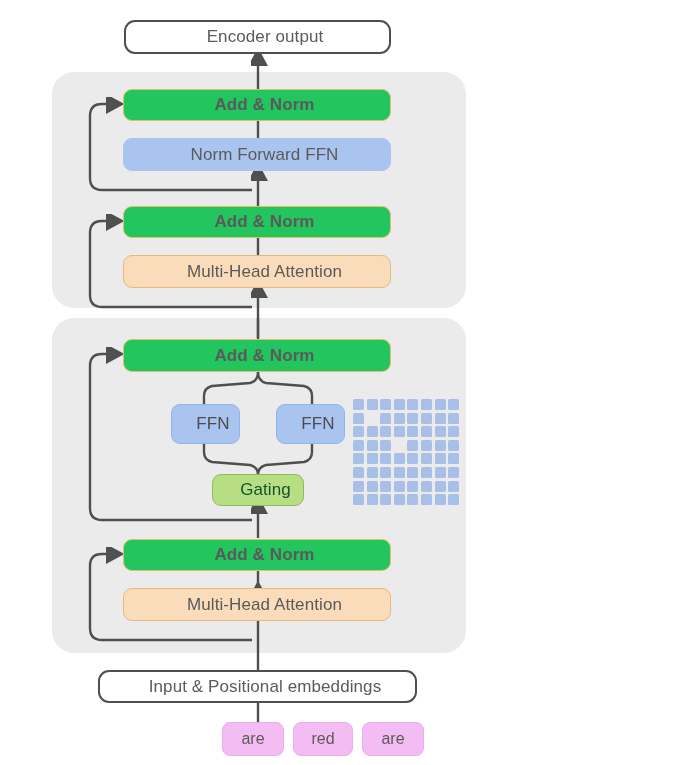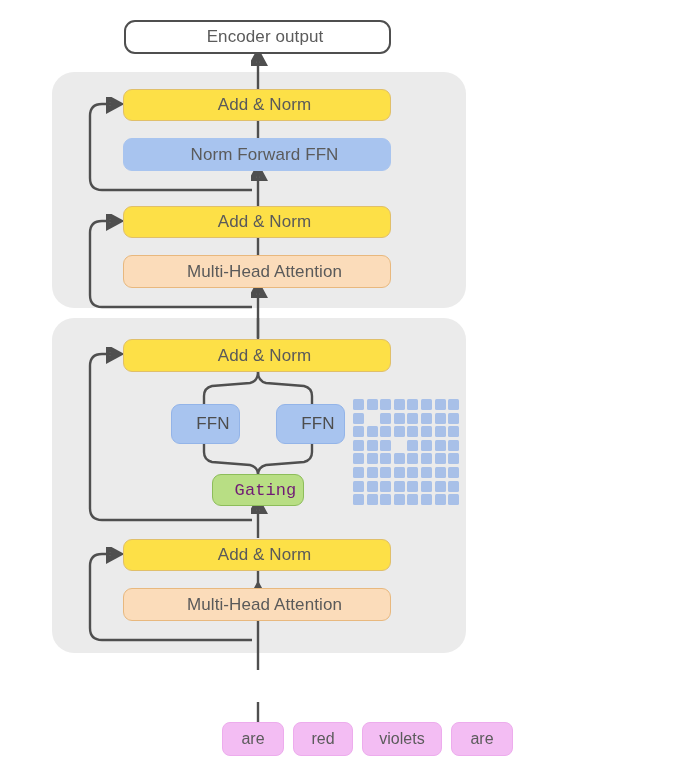--- a/index.html
+++ b/index.html
@@ -43,43 +43,43 @@
     padding-left: 15px;
   }
   .node-plain {
     background: #ffffff;
     border-color: #4f4f4f;
     border-width: 2px;
     border-radius: 11px;
     color: #5b5b5b;
   }
   .node-addnorm {
-    background: #fde047;
+    background: #22c55e;
     border-color: #e0bf6a;
+    font-weight: bold;
   }
   .node-ffnwide {
     background: #a8c4ef;
     border-color: #a8c4ef;
     color: #5b5b5b;
   }
   .node-mha {
     background: #fbdcba;
     border-color: #e8b87e;
   }
   .node-ffn {
     background: #a8c4ef;
     border-color: #93b4e8;
     color: #4d4d4d;
     justify-content: center;
   }
   .node-gating {
     background: #b8de84;
     border-color: #8dbd5a;
-    color: #701a75;
-    font-family: Liberation Mono, monospace;
+    color: #14532d;
   }
   .token {
     background: #f3bdf3;
     border: 1.6px solid #edaced;
     border-radius: 8px;
     color: #5b5b5b;
     font-size: 16px;
     display: flex;
     align-items: center;
     justify-content: center;
@@ -271,29 +271,29 @@
     </div>
 
   <div class="abs node node-addnorm" style="left:123px; top:539px; width:268px; height:32px;">
     <span>Add &amp; Norm</span>
   </div>
 
   <div class="abs node node-mha" style="left:123px; top:588px; width:268px; height:33px;">
     <span>Multi-Head Attention</span>
   </div>
 
+  <div class="abs node node-plain" style="left:98px; top:670px; width:319px; height:33px;">
+    <span>Input &amp; Positional embeddings</span>
+  </div>
 
   <div class="abs" id="token-row" style="left:222px; top:722px; display:flex; gap:9px; align-items:center;">
       <div class="token" style="width: 60px; height: 32px;">
         <span>are</span>
       </div>
       <div class="token" style="width: 58px; height: 32px;">
         <span>red</span>
       </div>
-      <div class="token" style="width: 78px; height: 32px;">
-        <span>violets</span>
-      </div>
       <div class="token" style="width: 60px; height: 32px;">
         <span>are</span>
       </div>
     </div>
 
 </div>
 
 </body></html>

